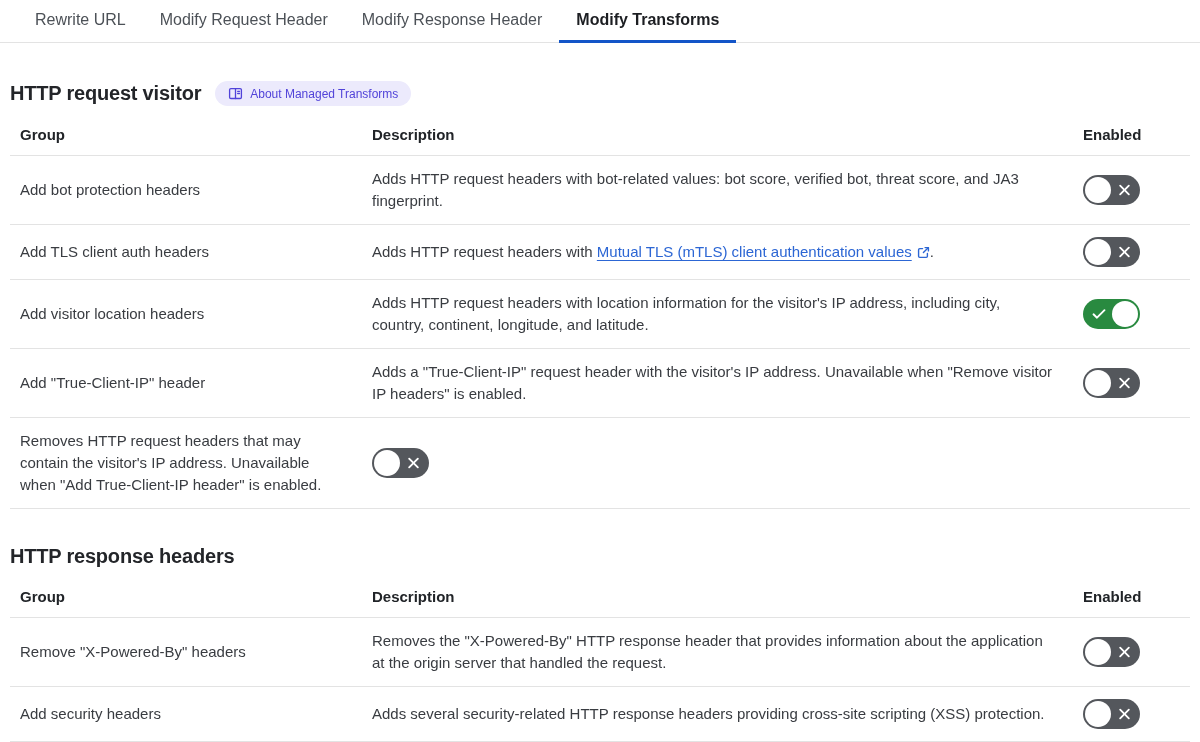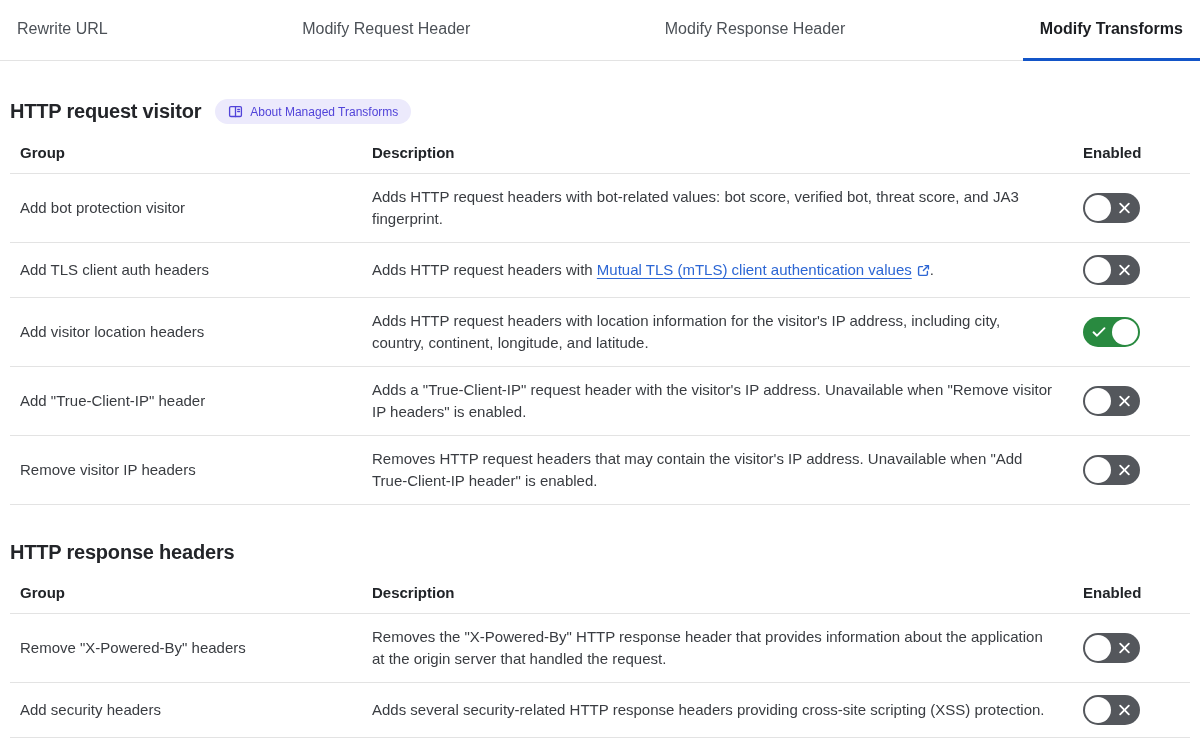--- a/index.html
+++ b/index.html
@@ -12,24 +12,23 @@
     --border-gray:#e3e3e3;
   }
   *{box-sizing:border-box}
   html,body{margin:0;padding:0}
   body{
     width:1200px;height:742px;overflow:hidden;background:#ffffff;
     font-family:"Liberation Sans",sans-serif;color:#36393e;
   }
   
   .tabbar{
-    display:flex;align-items:stretch;height:61px;
+    display:flex;align-items:stretch;height:43px;
     border-bottom:1px solid var(--border-gray);
-    padding-left:0;
-    justify-content:space-between;
+    padding-left:18px;
   }
   .tab{
     background:none;border:none;outline:none;cursor:pointer;
     font-family:inherit;font-size:16px;color:#4c5157;
     padding:0 17px;display:flex;align-items:center;
     border-bottom:3px solid transparent;margin-bottom:-1px;
   }
   .tab.active{color:#1c1e22;font-weight:600;border-bottom-color:var(--accent-blue)}
   
   main{padding:38px 10px 0}
@@ -101,21 +100,21 @@
       </a>
     </div>
     <div class="table">
       <div class="thead">
         <div>Group</div>
         <div>Description</div>
         <div>Enabled</div>
       </div>
       <div class="tbody">
           <div class="trow">
-            <div class="cell group-cell">Add bot protection visitor</div>
+            <div class="cell group-cell">Add bot protection headers</div>
             <div class="cell desc-cell">Adds HTTP request headers with bot-related values: bot score, verified bot, threat score, and JA3 fingerprint.</div>
             <div class="cell toggle-cell">
               <button class="toggle off" role="switch" aria-checked="false">
                 <svg width="13" height="13" viewBox="0 0 12 12" stroke="#fff" stroke-width="1.7" stroke-linecap="round">
                   <line x1="2" y1="2" x2="10" y2="10"></line>
                   <line x1="10" y1="2" x2="2" y2="10"></line>
                 </svg>
                 <span class="knob"></span>
               </button>
             </div>
@@ -156,21 +155,20 @@
               <button class="toggle off" role="switch" aria-checked="false">
                 <svg width="13" height="13" viewBox="0 0 12 12" stroke="#fff" stroke-width="1.7" stroke-linecap="round">
                   <line x1="2" y1="2" x2="10" y2="10"></line>
                   <line x1="10" y1="2" x2="2" y2="10"></line>
                 </svg>
                 <span class="knob"></span>
               </button>
             </div>
           </div>
           <div class="trow">
-            <div class="cell group-cell">Remove visitor IP headers</div>
             <div class="cell desc-cell">Removes HTTP request headers that may contain the visitor's IP address. Unavailable when "Add True-Client-IP header" is enabled.</div>
             <div class="cell toggle-cell">
               <button class="toggle off" role="switch" aria-checked="false">
                 <svg width="13" height="13" viewBox="0 0 12 12" stroke="#fff" stroke-width="1.7" stroke-linecap="round">
                   <line x1="2" y1="2" x2="10" y2="10"></line>
                   <line x1="10" y1="2" x2="2" y2="10"></line>
                 </svg>
                 <span class="knob"></span>
               </button>
             </div>

